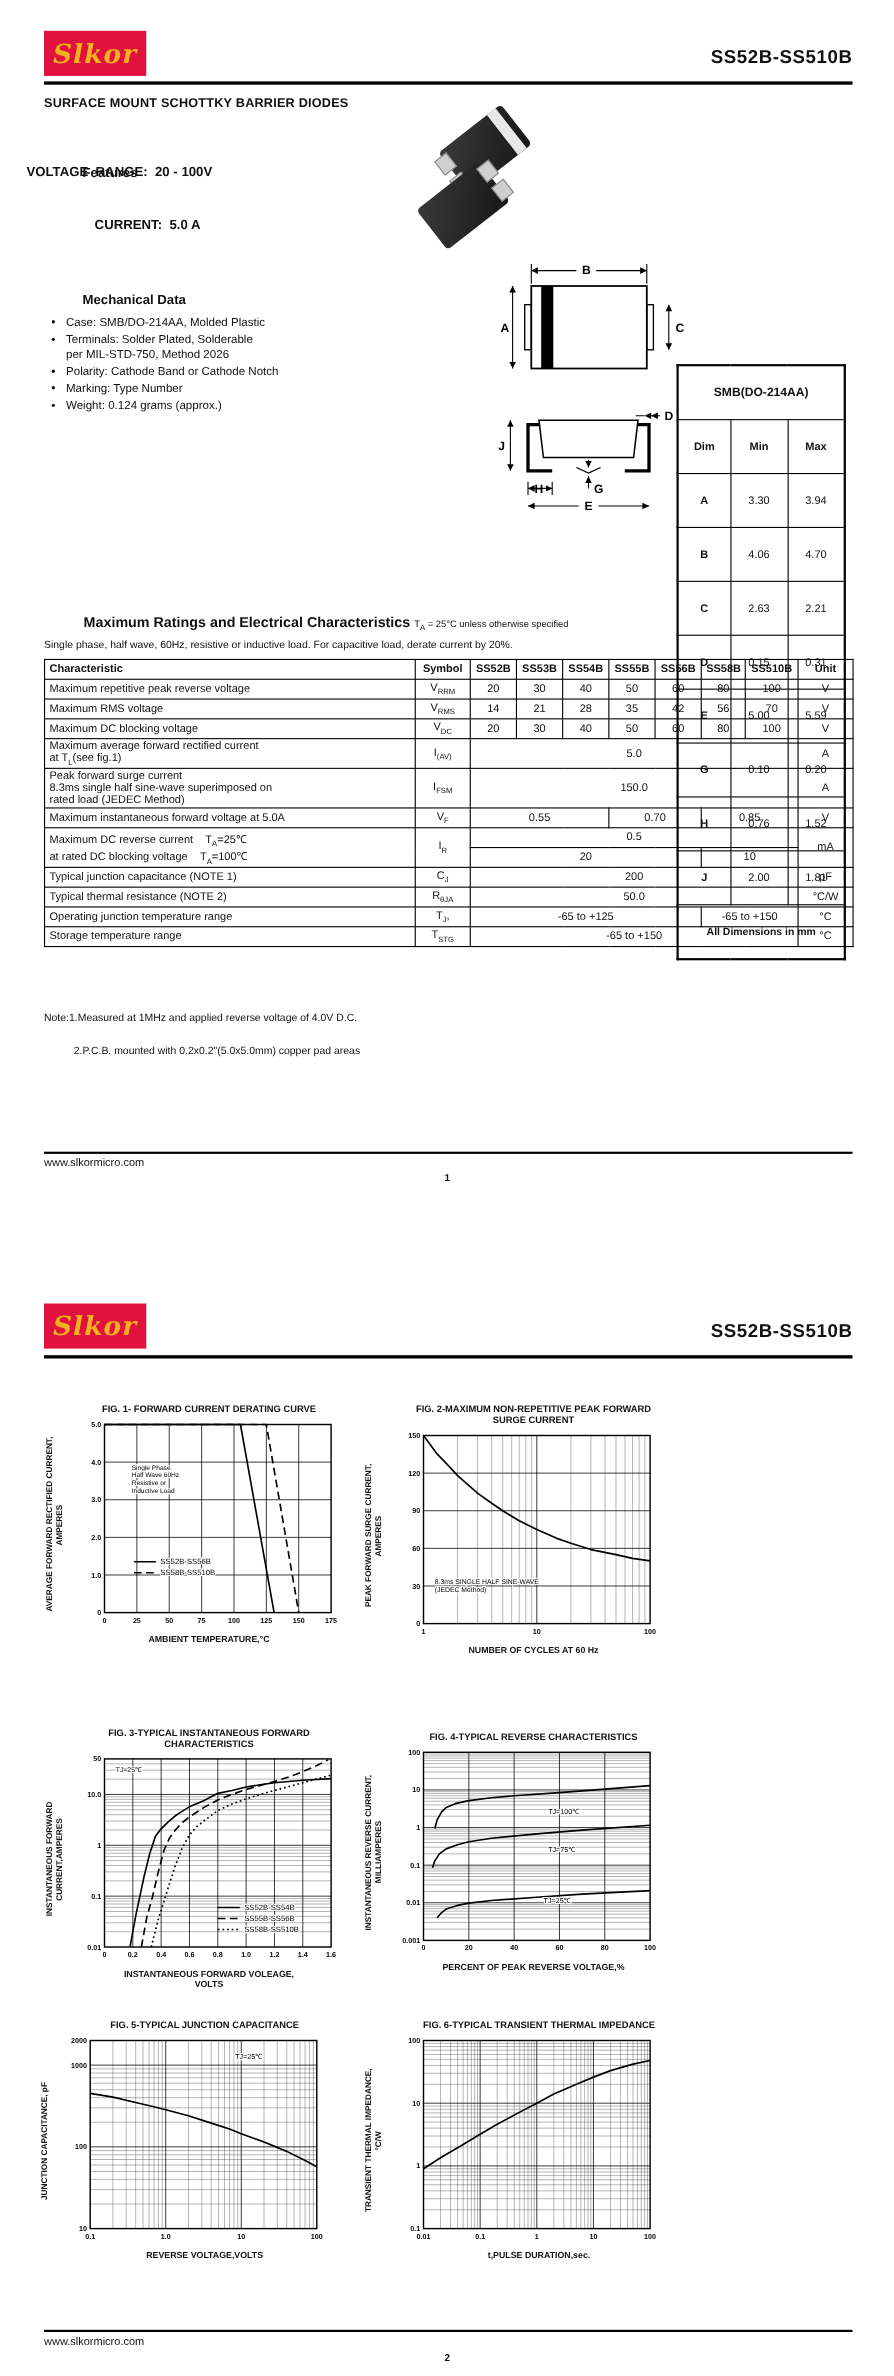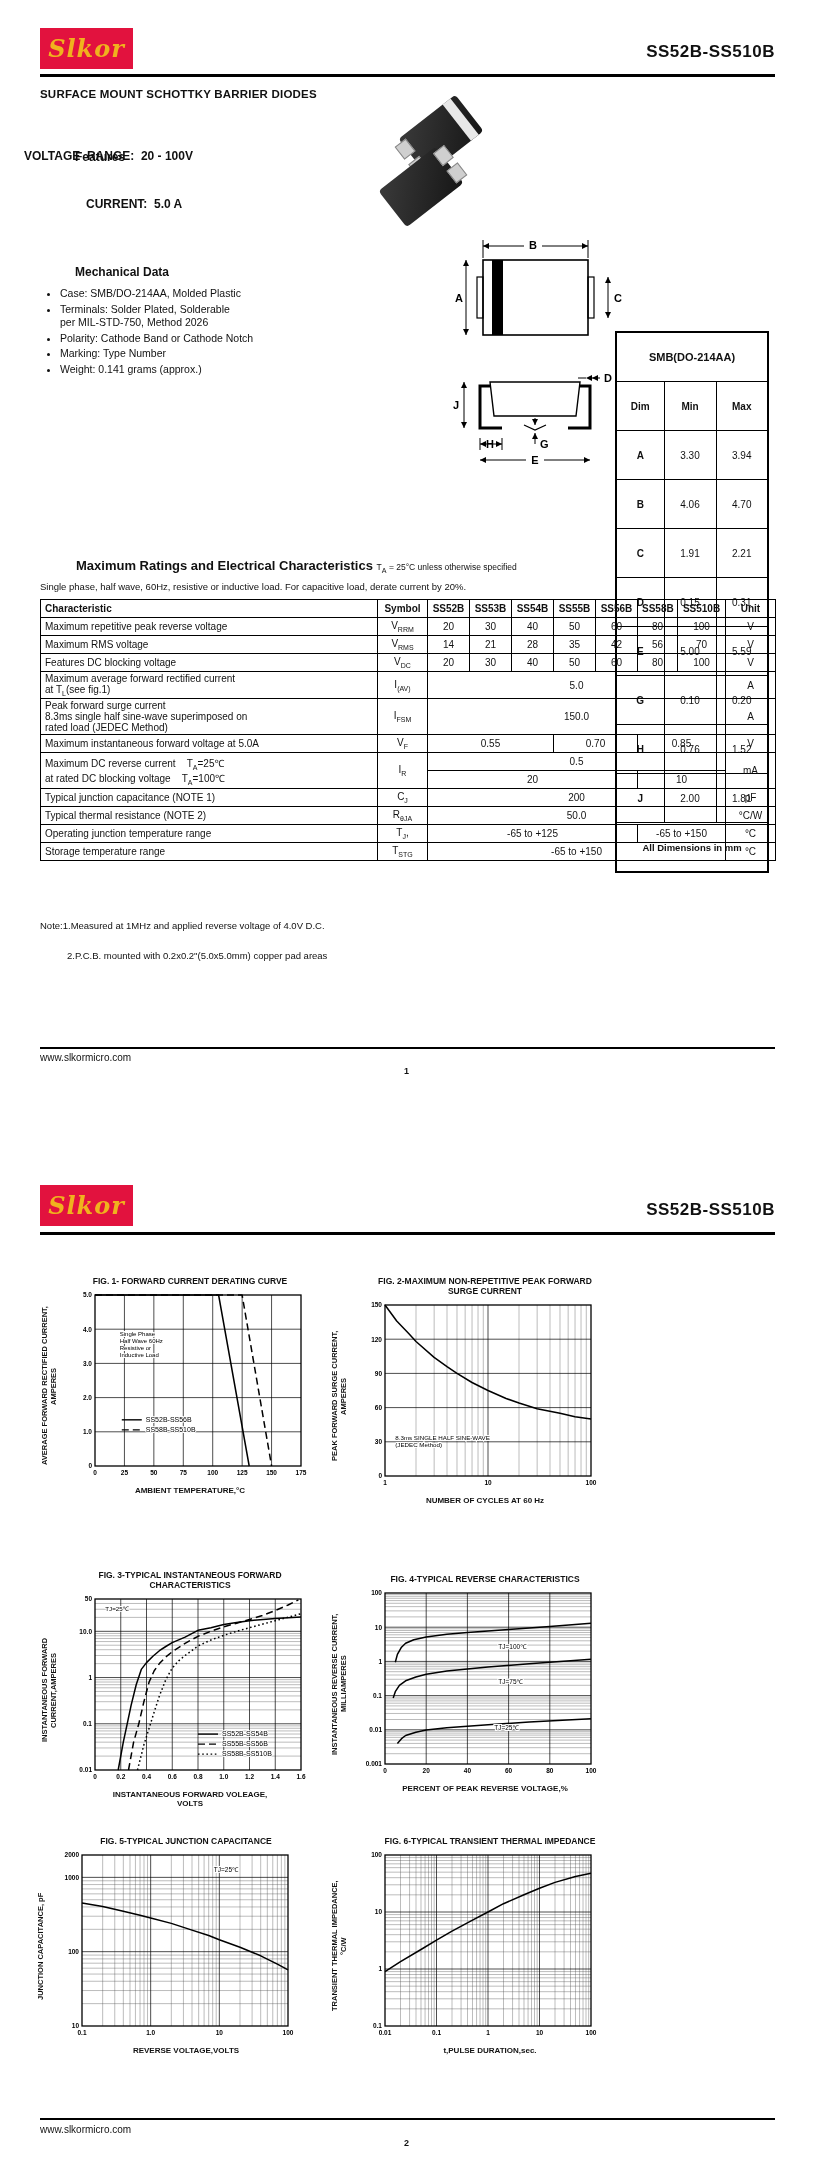--- a/index.html
+++ b/index.html
@@ -91,21 +91,21 @@
       </div>
   </div>
 
   <div class="sec-title" style="top:265px;">Mechanical Data</div>
   <ul class="blist" style="top:287px;width:330px;">
       <li>Case: SMB/DO-214AA, Molded Plastic</li>
       <li>Terminals: Solder Plated, Solderable
 per MIL-STD-750, Method 2026</li>
       <li>Polarity: Cathode Band or Cathode Notch</li>
       <li>Marking: Type Number</li>
-      <li>Weight: 0.141 grams (approx.)</li>
+      <li>Weight: 0.124 grams (approx.)</li>
     </ul>
 
   <svg class="outline" width="200" height="280" viewBox="0 0 200 280">
     <defs>
       <marker id="ar" markerWidth="8" markerHeight="8" refX="6" refY="3" orient="auto">
           <path d="M0,0 L6,3 L0,6 Z" fill="#000"></path>
         </marker>
       <marker id="al" markerWidth="8" markerHeight="8" refX="0" refY="3" orient="auto">
           <path d="M6,0 L0,3 L6,6 Z" fill="#000"></path>
         </marker>
@@ -176,21 +176,21 @@
           <td>3.30</td>
           <td>3.94</td>
         </tr>
         <tr>
           <td>B</td>
           <td>4.06</td>
           <td>4.70</td>
         </tr>
         <tr>
           <td>C</td>
-          <td>1.91</td>
+          <td>2.63</td>
           <td>2.21</td>
         </tr>
         <tr>
           <td>D</td>
           <td>0.15</td>
           <td>0.31</td>
         </tr>
         <tr>
           <td>E</td>
           <td>5.00</td>
@@ -270,21 +270,21 @@
           <td>14</td>
           <td>21</td>
           <td>28</td>
           <td>35</td>
           <td>42</td>
           <td>56</td>
           <td>70</td>
           <td>V</td>
         </tr>
         <tr>
-          <td class="char">Features DC blocking voltage</td>
+          <td class="char">Maximum DC blocking voltage</td>
           <td>V<sub>DC</sub></td>
           <td>20</td>
           <td>30</td>
           <td>40</td>
           <td>50</td>
           <td>60</td>
           <td>80</td>
           <td>100</td>
           <td>V</td>
         </tr>

